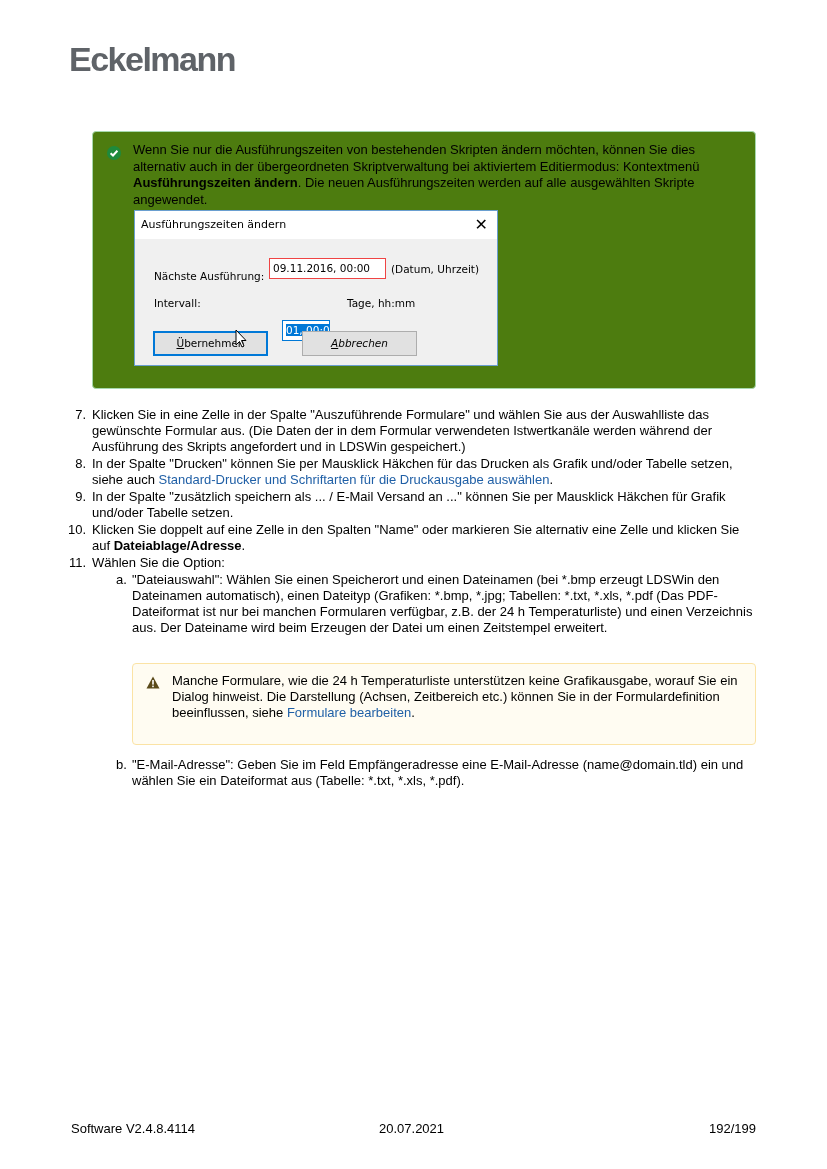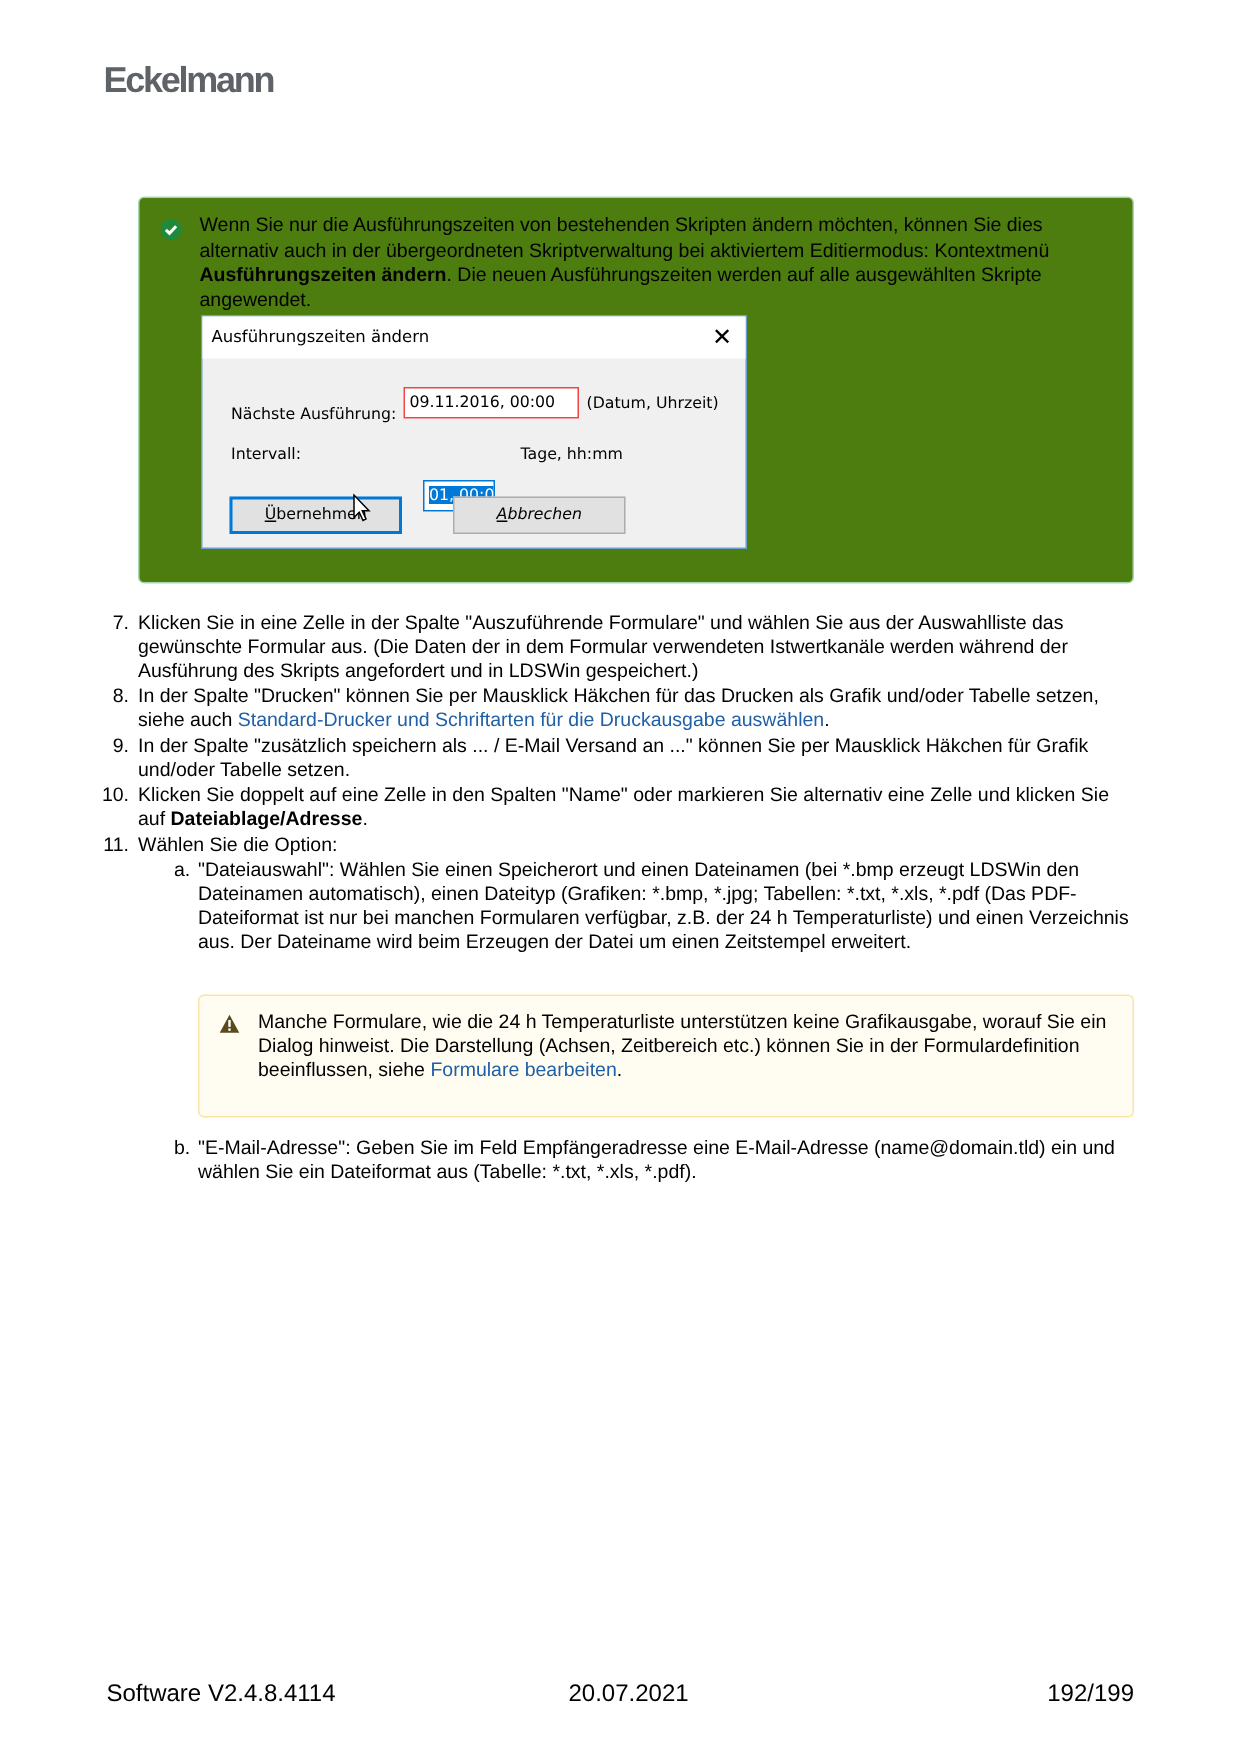--- a/index.html
+++ b/index.html
@@ -4,21 +4,21 @@
 <style>
   * { box-sizing: border-box; }
   html, body { margin: 0; padding: 0; }
   body {
     width: 827px; height: 1169px; background: #ffffff; position: relative;
     font-family: "Liberation Sans", sans-serif; color: #000; font-size: 13px;
   }
   .logo {
     position: absolute; left: 69px; top: 40px;
     font-family: "Liberation Sans", sans-serif; font-weight: bold;
-    font-size: 24px; letter-spacing: -1.5px; color: #5f6368;
+    font-size: 34px; letter-spacing: -1.5px; color: #5f6368;
   }
   .note {
     position: absolute; left: 92px; top: 131px; width: 664px; height: 258px;
     border: 1.5px solid #a6d8ad; border-radius: 4px; background: #4d7c0f;
   }
   .note .icon {
     position: absolute; left: 14px; top: 14px; width: 14px; height: 14px;
   }
   .note .text {
     position: absolute; left: 40px; top: 10px; width: 610px;
@@ -58,21 +58,21 @@
   a.link { color: #1f5fa6; text-decoration: none; }
   .sub { margin-top: 1px; }
   .sub .subitem { position: relative; padding-left: 40px; width: 668px; line-height: 16px; }
   .sub .subitem .letter { position: absolute; left: 24px; }
   .warn {
     position: relative; margin: 27px 0 12px 40px; width: 624px; height: 82px;
     border: 1.5px solid #fbe3a5; border-radius: 4px; background: #fffcf2;
   }
   .warn .icon { position: absolute; left: 13px; top: 12px; width: 14px; height: 13px; }
   .warn .text { position: absolute; left: 39px; top: 9px; width: 570px; line-height: 16px; }
-  .footer { position: absolute; top: 1121px; font-size: 16px; }
+  .footer { position: absolute; top: 1121px; font-size: 13px; }
 </style>
 </head>
 <body>
 
 <div class="logo">Eckelmann</div>
 
 <div class="note">
   <svg class="icon" viewBox="0 0 14 14">
     <circle cx="7" cy="7" r="7" fill="#1e8a3c"></circle>
     <path d="M3.6 7.2 L6 9.5 L10.4 4.8" stroke="#fff" stroke-width="2" fill="none"></path>

